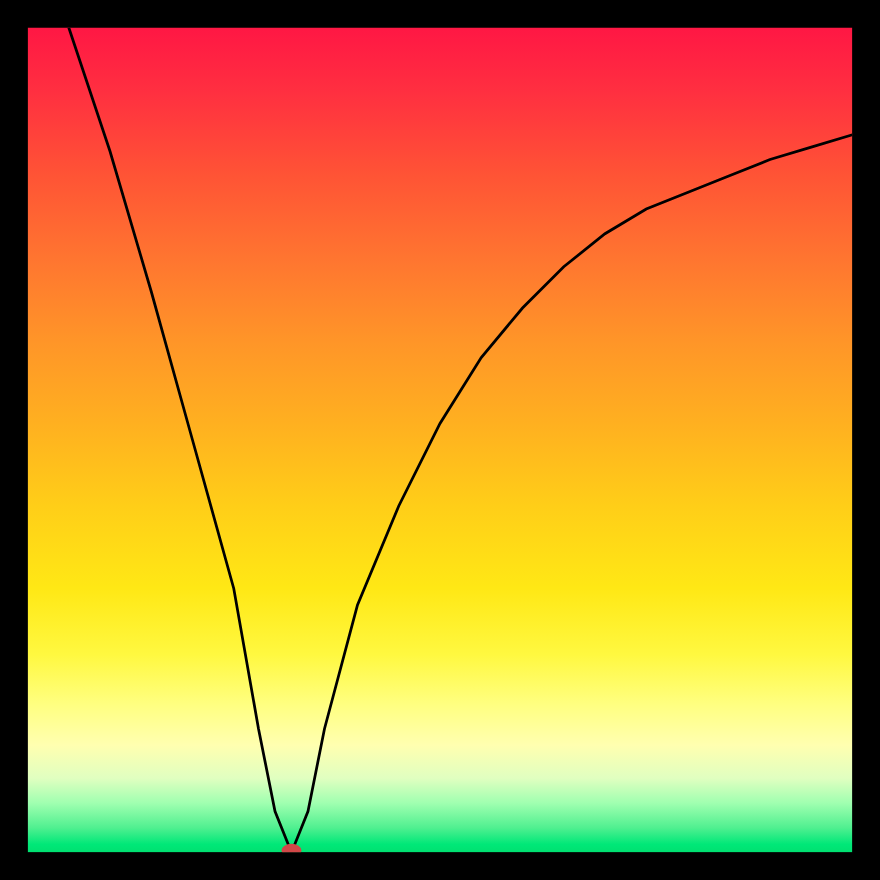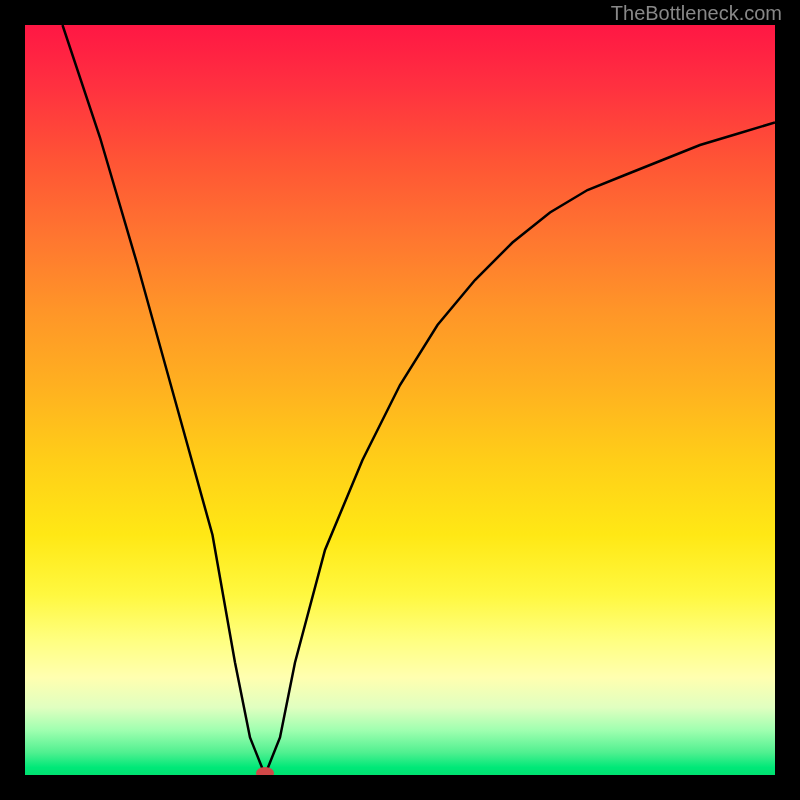--- a/index.html
+++ b/index.html
@@ -102,21 +102,20 @@
       width: 3px;
       height: 750px;
       background: #000;
       z-index: 8;
     }
   </style>
 </head>
 <body>
 
 <div class="container">
-  <div class="watermark">TheBottleneck.com</div>
 
   <div class="chart-area">
     <div class="gradient-bg"></div>
 
     <svg class="curve-svg" viewBox="0 0 750 750" preserveAspectRatio="none">
       <path id="curve-path" d="M37.5,0.0 L75.0,112.5 L112.5,240.0 L150.0,375.0 L187.5,510.0 L210.0,637.5 L225.0,712.5 L240.0,750.0 L255.0,712.5 L270.0,637.5 L300.0,525.0 L337.5,435.0 L375.0,360.0 L412.5,300.0 L450.0,255.0 L487.5,217.5 L525.0,187.5 L562.5,165.0 L600.0,150.0 L637.5,135.0 L675.0,120.0 L712.5,108.8 L750.0,97.5" stroke="#000" stroke-width="2.5" fill="none"></path>
     </svg>
 
     <div class="marker" id="marker-dot" style="left: 231px; top: 742px; background: rgb(209, 72, 72);"></div>
   </div>

